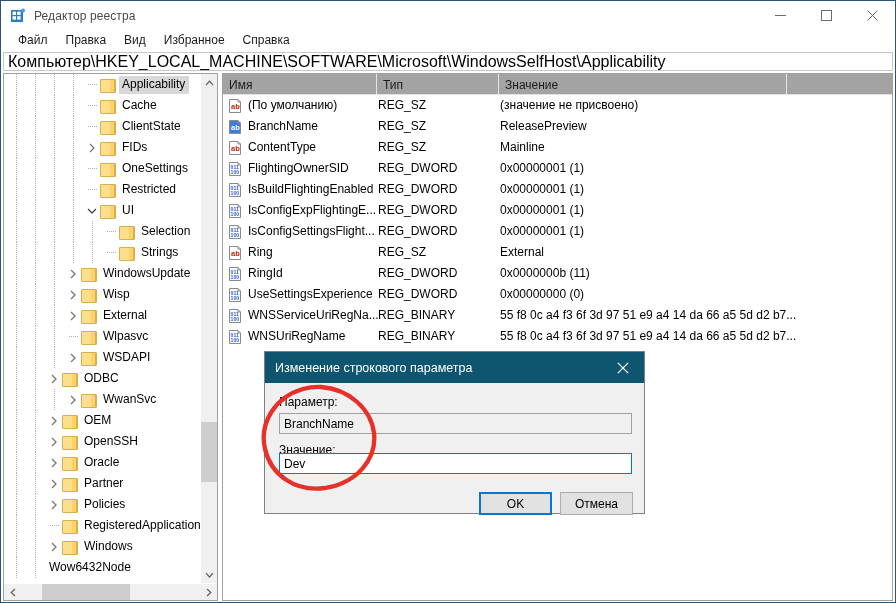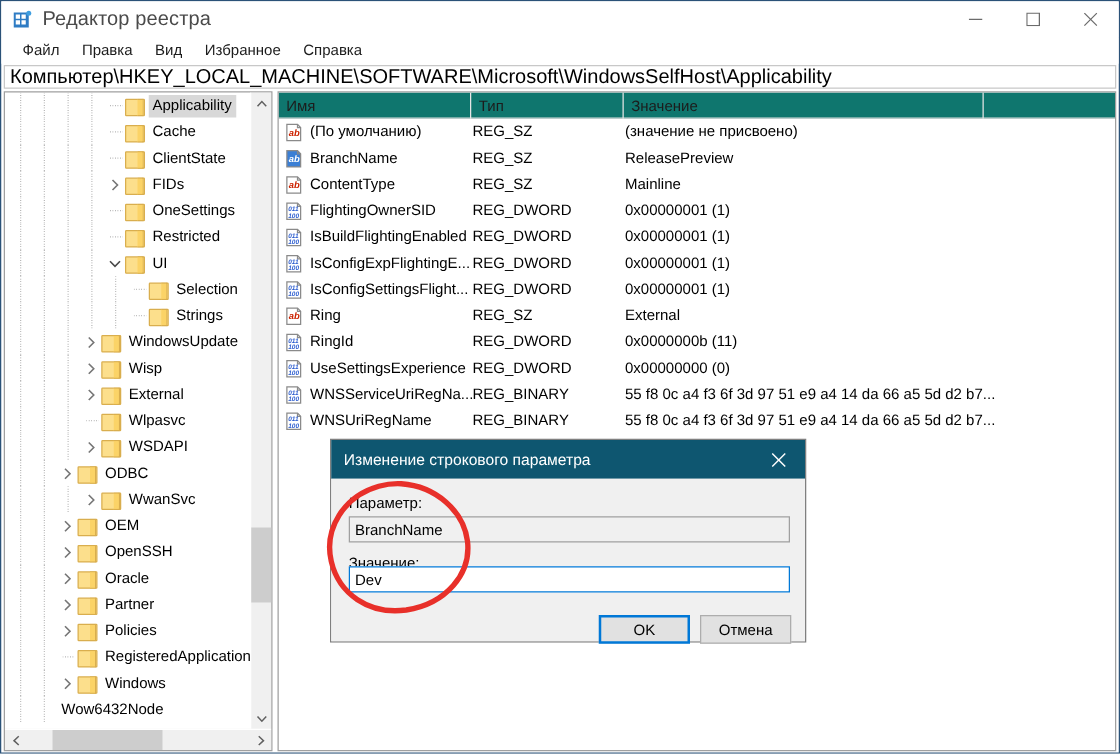--- a/index.html
+++ b/index.html
@@ -24,21 +24,21 @@
     width: 894px; height: 29px;
     background: #ffffff;
     display: flex; align-items: center;
   }
   .app-icon {
     width: 16px; height: 16px;
     margin-left: 9px; margin-right: 8px;
     position: relative; flex: none;
   }
   .title-text {
-    font-size: 16px; color: #4a4a4a;
+    font-size: 12px; color: #4a4a4a;
     letter-spacing: .1px;
   }
   .win-controls {
     margin-left: auto; display: flex; height: 29px;
   }
   .win-btn {
     width: 46px; height: 29px;
     display: flex; align-items: center; justify-content: center;
   }
   .win-btn svg { display: block; }
@@ -171,40 +171,39 @@
   .list-pane {
     position: absolute; left: 221px; top: 72px;
     width: 671px; height: 528px;
     background: #ffffff;
     border: 1px solid #a0a0a0;
     overflow: hidden;
   }
   .list-header {
     position: relative;
     height: 21px;
-    background: #0f766e;
+    background: #a3a3a3;
     border-bottom: 1px solid #e0e0e0;
   }
   .col-h {
     position: absolute; top: 0; height: 21px;
     font-size: 12px; color: #1c1c1c;
     display: flex; align-items: center;
     padding-left: 6px;
     border-right: 1px solid #e5e5e5;
   }
   .lrow {
     position: relative; height: 21px;
     display: flex; align-items: center;
     white-space: nowrap;
   }
   .vicon {
     width: 16px; height: 16px; flex: none;
     margin-left: 4px; margin-right: 5px;
     position: relative;
-    font-style: italic;
   }
   .cell {
     position: absolute;
     font-size: 12px; color: #000000;
     line-height: 15px;
     white-space: nowrap; overflow: hidden;
   }
   .cell.name { left: 25px; }
   .cell.type { left: 155px; }
   .cell.val  { left: 277px; }

